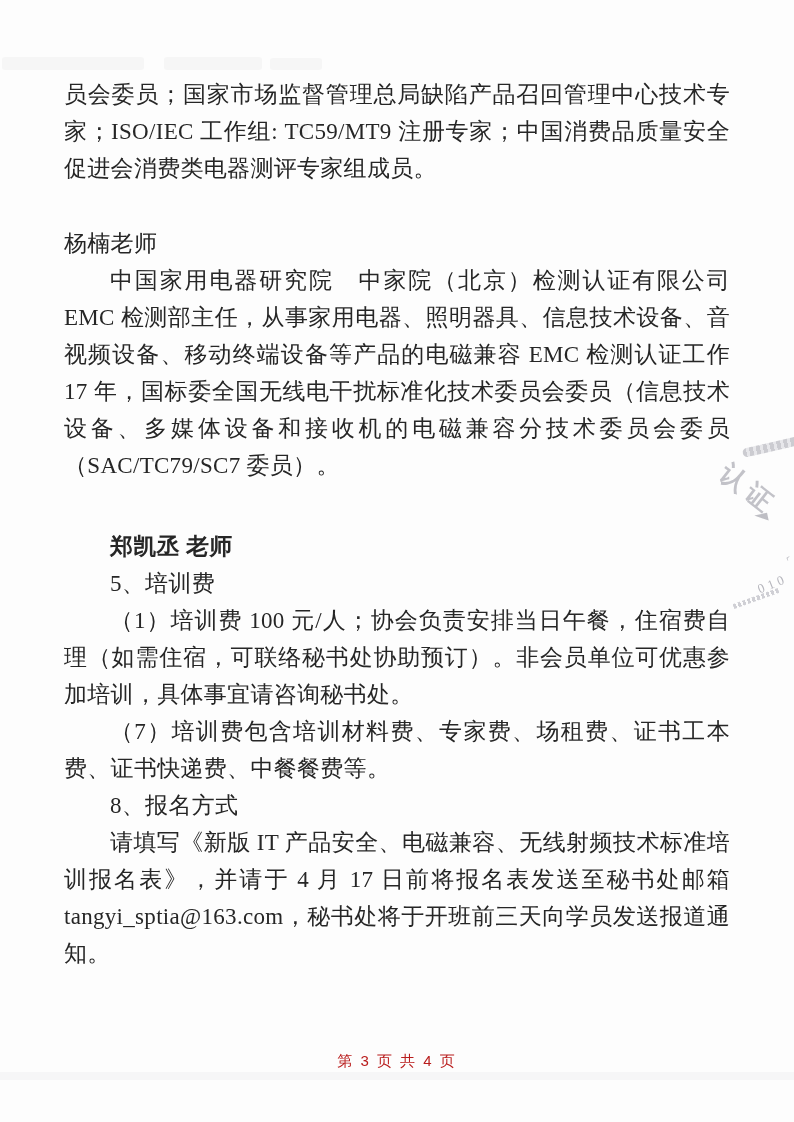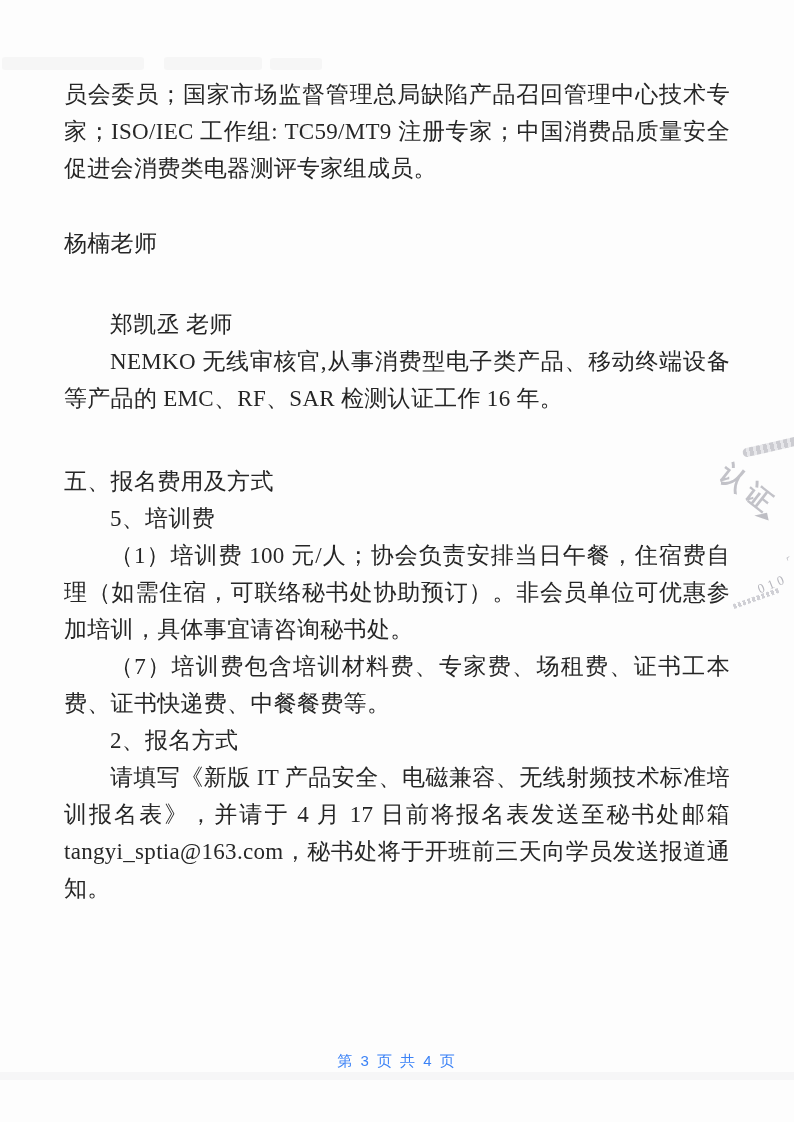--- a/index.html
+++ b/index.html
@@ -19,30 +19,30 @@
     width: 666px;
     font-size: 23px;
     line-height: 37px;
     text-align: justify;
     letter-spacing: 0.3px;
   }
   .doc-body p { margin: 0; }
   .indent { text-indent: 2em; }
   .bold { font-weight: normal; }
   .gap-a { margin-top: 38px !important; }
-  .gap-b { margin-top: 44px !important; }
+  .gap-b { margin-top: 44px !important; font-weight: bold; }
   .gap-c { margin-top: 46px !important; }
   .footer {
     position: absolute;
     left: 0; right: 0;
     top: 1052px;
     text-align: center;
     font-family: "Liberation Sans", "DejaVu Sans", sans-serif;
     font-size: 15px;
-    color: #3b82f6;
+    color: #b91c1c;
     letter-spacing: 2px;
   }
   
   .scan-streak {
     position: absolute;
     left: 0; right: 0;
     top: 1072px;
     height: 8px;
     background: rgba(140,140,145,0.06);
   }
@@ -123,34 +123,33 @@
   <div class="smudge s1"></div>
   <div class="smudge s2"></div>
   <div class="smudge s3"></div>
   <div class="smudge s4"></div>
 
   <div class="doc-body">
     <p>员会委员；国家市场监督管理总局缺陷产品召回管理中心技术专家；ISO/IEC 工作组: TC59/MT9 注册专家；中国消费品质量安全促进会消费类电器测评专家组成员。</p>
 
     <p class="bold gap-a">杨楠老师</p>
 
+    <p class="indent">中国家用电器研究院　中家院（北京）检测认证有限公司 EMC 检测部主任，从事家用电器、照明器具、信息技术设备、音视频设备、移动终端设备等产品的电磁兼容 EMC 检测认证工作 17 年，国标委全国无线电干扰标准化技术委员会委员（信息技术设备、多媒体设备和接收机的电磁兼容分技术委员会委员（SAC/TC79/SC7 委员）。</p>
 
     <p class="indent gap-b">郑凯丞 老师</p>
 
-    <p class="indent">NEMKO 无线审核官,从事消费型电子类产品、移动终端设备等产品的 EMC、RF、SAR 检测认证工作 16 年。</p>
 
-    <p class="bold gap-c">五、报名费用及方式</p>
 
     <p class="indent">5、培训费</p>
 
     <p class="indent">（1）培训费 100 元/人；协会负责安排当日午餐，住宿费自理（如需住宿，可联络秘书处协助预订）。非会员单位可优惠参加培训，具体事宜请咨询秘书处。</p>
 
     <p class="indent">（7）培训费包含培训材料费、专家费、场租费、证书工本费、证书快递费、中餐餐费等。</p>
 
-    <p class="indent">2、报名方式</p>
+    <p class="indent">8、报名方式</p>
 
     <p class="indent">请填写《新版 IT 产品安全、电磁兼容、无线射频技术标准培训报名表》，并请于 4 月 17 日前将报名表发送至秘书处邮箱 tangyi_sptia@163.com，秘书处将于开班前三天向学员发送报道通知。</p>
   </div>
 
   <div class="stamp">
     <div class="stamp-band"></div>
     <div class="stamp-renzheng">认证</div>
     <div class="stamp-check"></div>
     <div class="stamp-tick">‹</div>
     <div class="stamp-digits">010</div>

